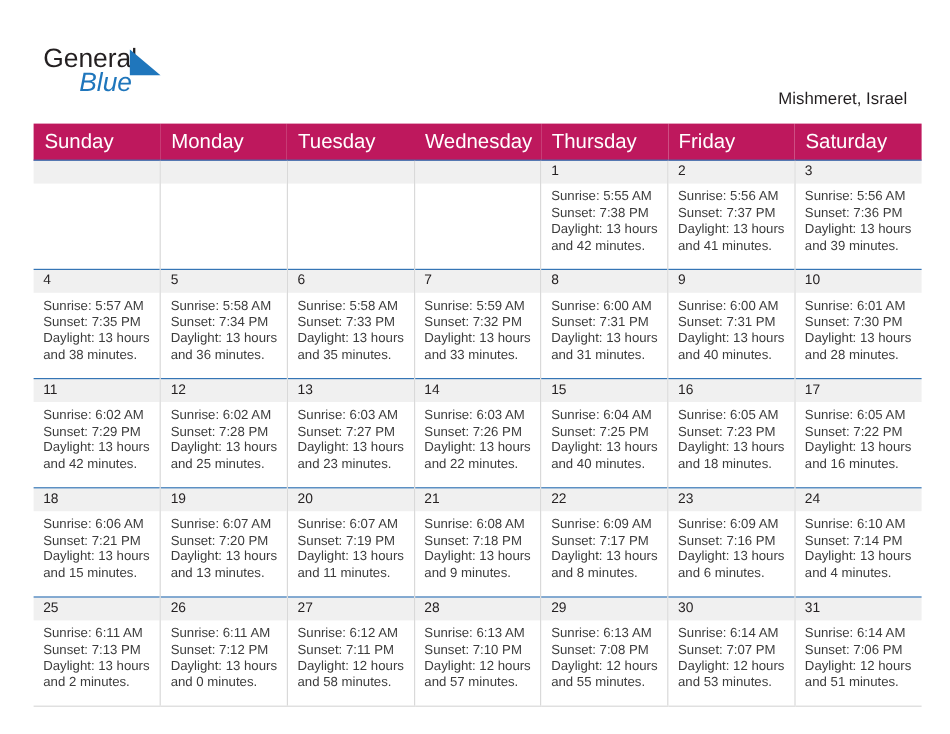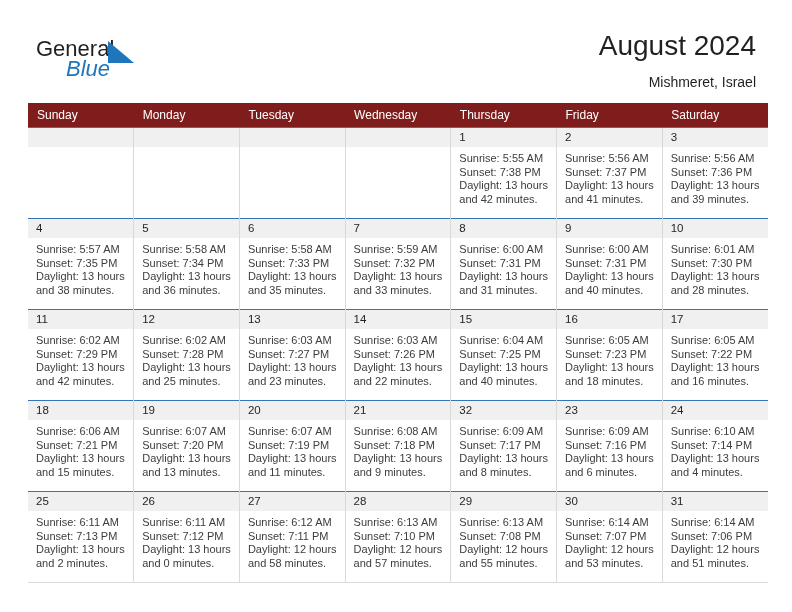--- a/index.html
+++ b/index.html
@@ -90,23 +90,23 @@
     width: 740px;
   }
   table.cal {
     border-collapse: collapse;
     table-layout: fixed;
     width: 740px;
   }
   table.cal col { width: 105.71px; }
 
   thead th {
-    background: #7f1d1d;
+    background: #be185d;
     color: #ffffff;
-    font-size: 12px;
+    font-size: 17px;
     font-weight: normal;
     text-align: left;
     padding: 5px 0 5px 9px;
     height: 22px;
     vertical-align: middle;
     font-family: "Liberation Sans", sans-serif;
   }
 
   tbody tr { height: 91px; }
 
@@ -151,21 +151,20 @@
     <div class="logo">
       <span class="logo-general">General</span>
       <span class="logo-blue">Blue</span>
       <span class="logo-sail">
         <svg width="26" height="22" viewBox="0 0 26 22" xmlns="http://www.w3.org/2000/svg">
           <polygon points="0,0 26,22 0,22" fill="#1f76bc"></polygon>
         </svg>
       </span>
     </div>
 
-    <div class="cal-title">August 2024</div>
     <div class="cal-location">Mishmeret, Israel</div>
   </div>
 
   <div class="cal-wrap">
     <table class="cal">
       <colgroup>
         <col>
           <col>
           <col>
           <col>
@@ -387,21 +386,21 @@
             <td>
               <div class="daynum-strip">21</div>
               <div class="cell-body">
                 <div>Sunrise: 6:08 AM</div>
                 <div>Sunset: 7:18 PM</div>
                 <div>Daylight: 13 hours</div>
                 <div>and 9 minutes.</div>
               </div>
             </td>
             <td>
-              <div class="daynum-strip">32</div>
+              <div class="daynum-strip">22</div>
               <div class="cell-body">
                 <div>Sunrise: 6:09 AM</div>
                 <div>Sunset: 7:17 PM</div>
                 <div>Daylight: 13 hours</div>
                 <div>and 8 minutes.</div>
               </div>
             </td>
             <td>
               <div class="daynum-strip">23</div>
               <div class="cell-body">

